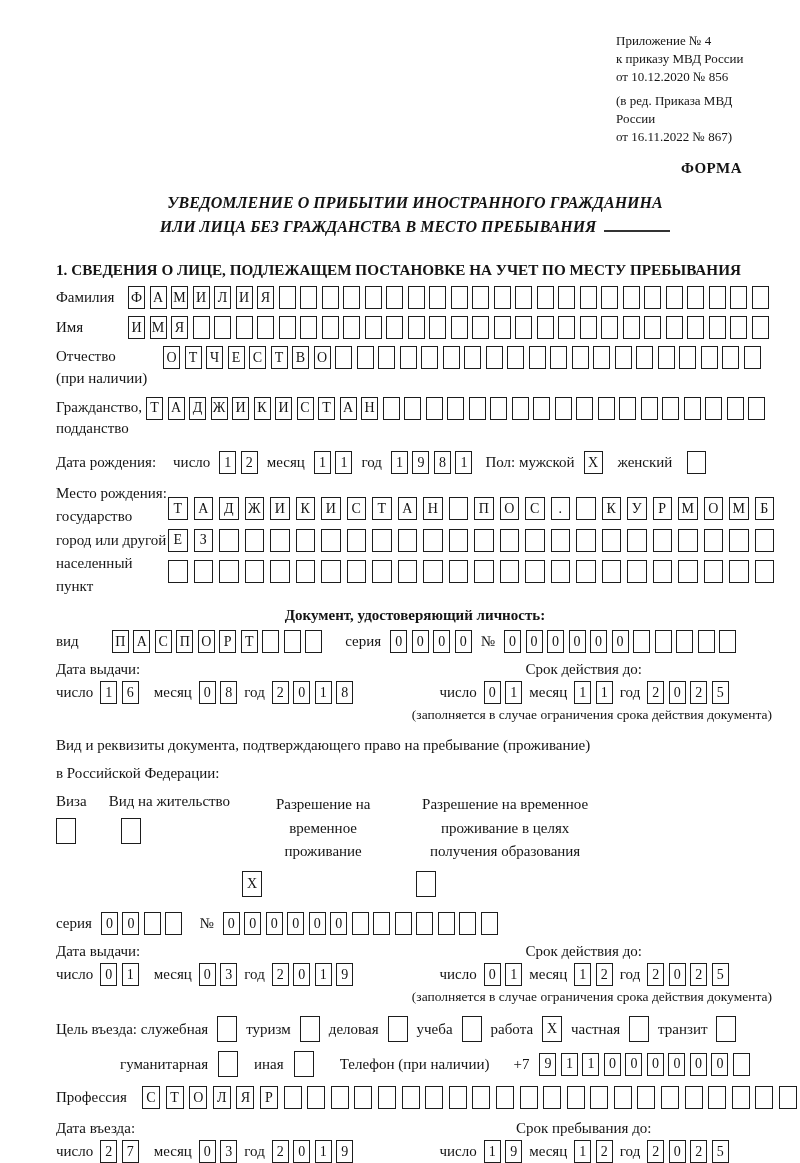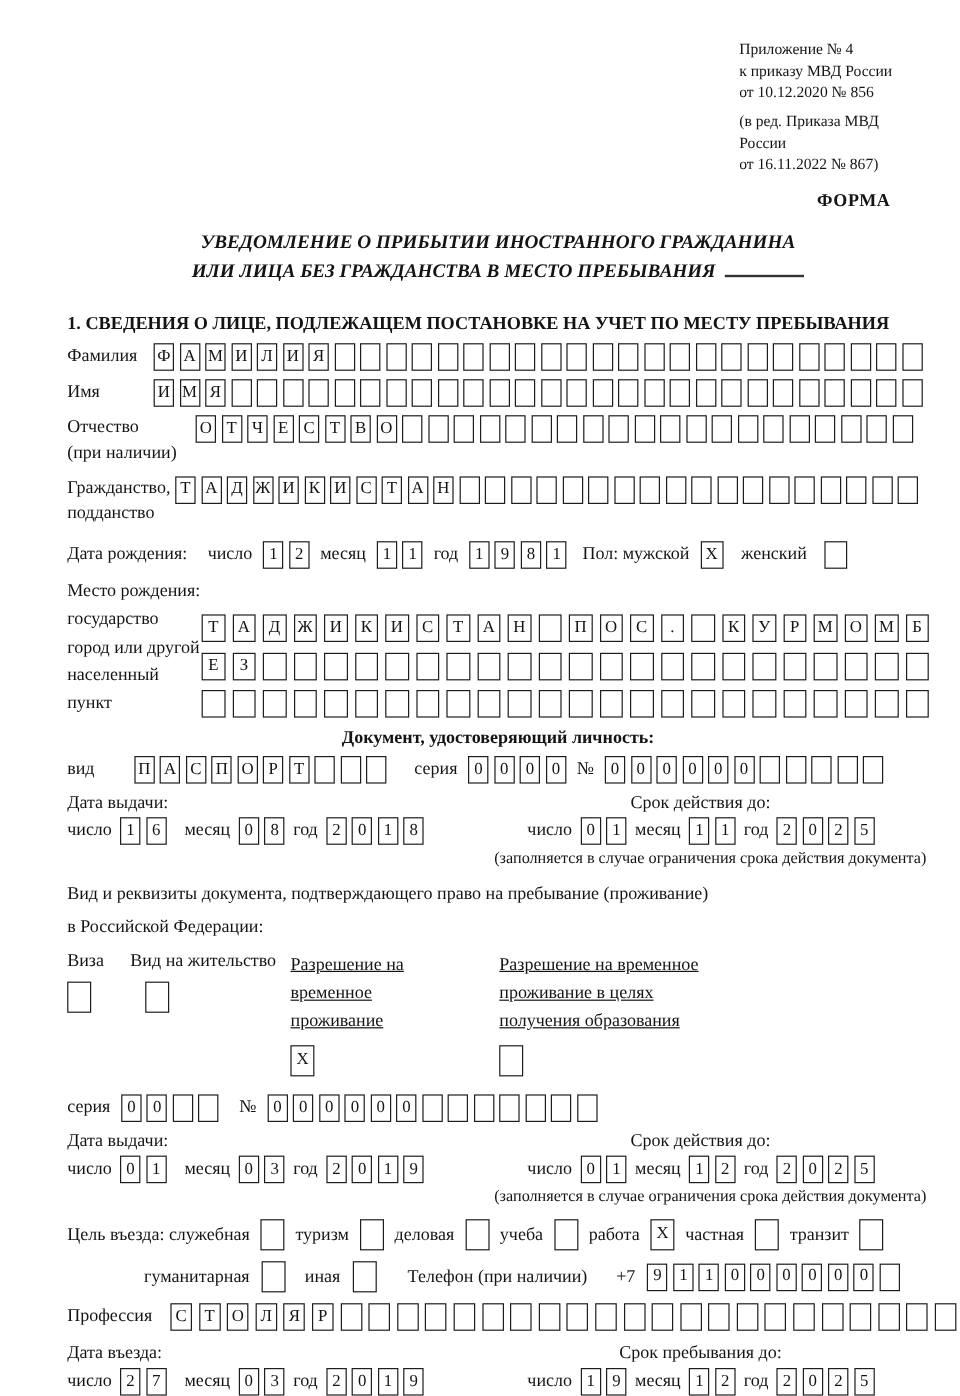--- a/index.html
+++ b/index.html
@@ -39,42 +39,42 @@
     font-size: 14px; line-height: 1; background: #fff;
   }
   .wide { gap: 6px; } .wide .box { width: 19.5px; }
   .w18 { gap: 5.6px; } .w18 .box { width: 18px; }
   .cb .box { width: 20px; height: 26px; }
   .sexcb .box { width: 19px; height: 23px; }
 
   .w72 { width: 72px; } .w107 { width: 107px; } .w90 { width: 90px; } .gap9 { gap: 9px; } .gap10 { gap: 10px; }
 
   
-  .block { display: flex; align-items: flex-end; margin-top: 8px; }
+  .block { display: flex; align-items: center; margin-top: 8px; }
   .block .rows > .boxes { margin-bottom: 8.5px; }
   .block .rows > .boxes:last-child { margin-bottom: 0; }
 
   
   .center-b { text-align: center; font-weight: bold; margin-top: 9px; font-size: 15px; }
 
   
   .dates-head { display: flex; margin-top: 8px; }
   .dates-head .h1 { width: 47%; text-align: left; }
   .dates-head .h2 { width: 53%; text-align: center; }
   .dates-row { display: flex; margin-top: 3px; align-items: center; }
   .half { width: 47%; display: flex; align-items: center; gap: 7px; }
   .half.right { width: 53%; padding-left: 46px; }
   .note { text-align: right; font-size: 13.5px; margin-top: 3px; padding-right: 2px; }
 
   .plain { margin-top: 11px; line-height: 1.5; }
 
   
   .types { display: flex; align-items: flex-start; margin-top: 9px; gap: 12px; }
   .type-item { display: flex; align-items: flex-start; gap: 8px; flex-direction: column; }
-  .type-item .tl { text-align: left; line-height: 1.55; text-decoration: underline; }
+  .type-item .tl { text-align: center; line-height: 1.55; }
   .tl span { display: block; }
   .tl.w158 { width: 162px; } .tl.w176 { width: 178px; }
 
   .indent { padding-left: 64px; }
 </style>
 </head>
 <body>
 
 <div class="page">
 

